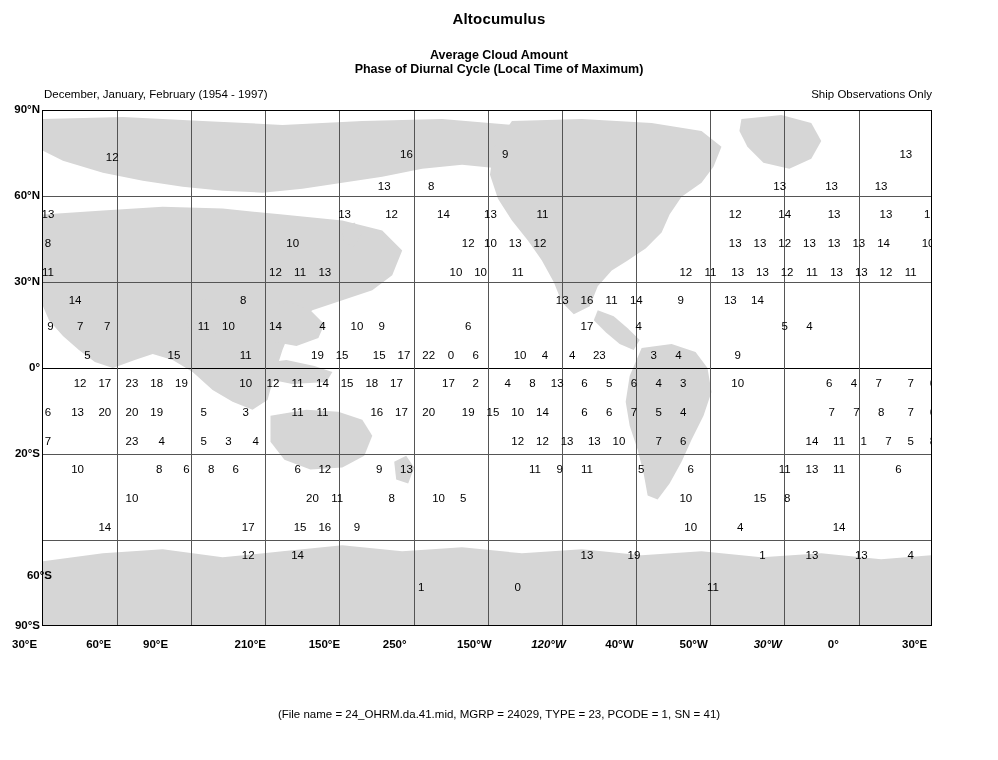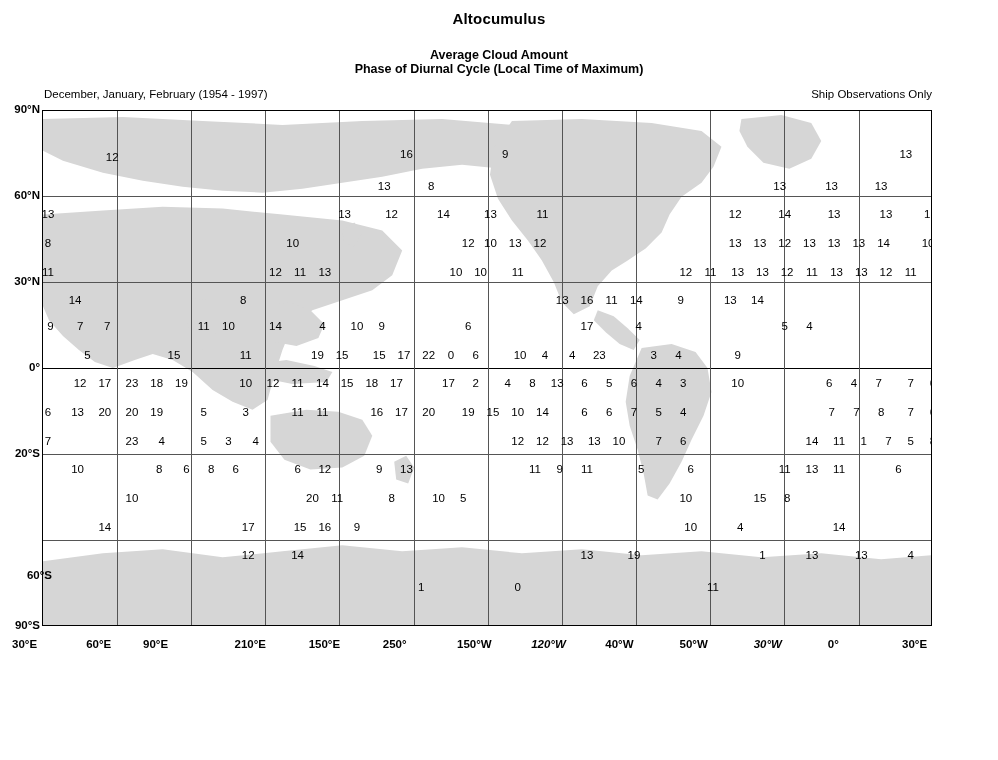--- a/index.html
+++ b/index.html
@@ -418,13 +418,14 @@
       <div class="xlabel" style="left: 382.8px;">250°</div>
       <div class="xlabel" style="left: 457px;">150°W</div>
       <div class="xlabel" style="left: 531.2px; font-style: italic;">120°W</div>
       <div class="xlabel" style="left: 605.3px;">40°W</div>
       <div class="xlabel" style="left: 679.5px;">50°W</div>
       <div class="xlabel" style="left: 753.7px; font-style: italic;">30°W</div>
       <div class="xlabel" style="left: 827.8px;">0°</div>
       <div class="xlabel" style="left: 902px;">30°E</div>
     </div>
 
+  <div class="footer">(File name = 24_OHRM.da.41.mid, MGRP = 24029, TYPE = 23, PCODE = 1, SN = 41)</div>
 </div>
 
 </body></html>

